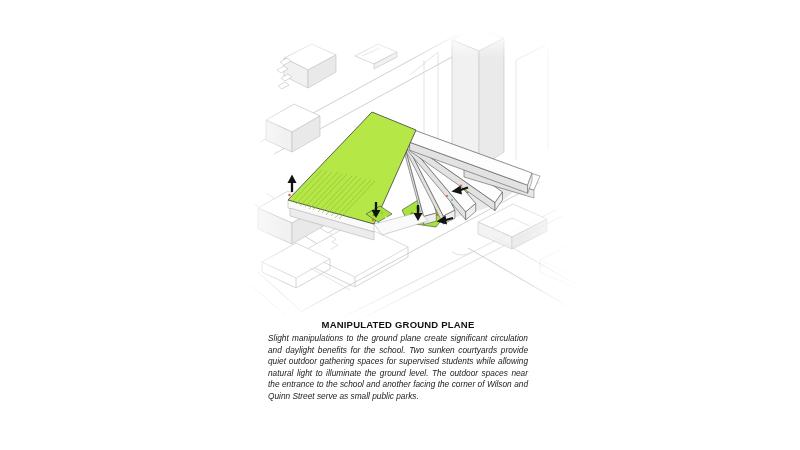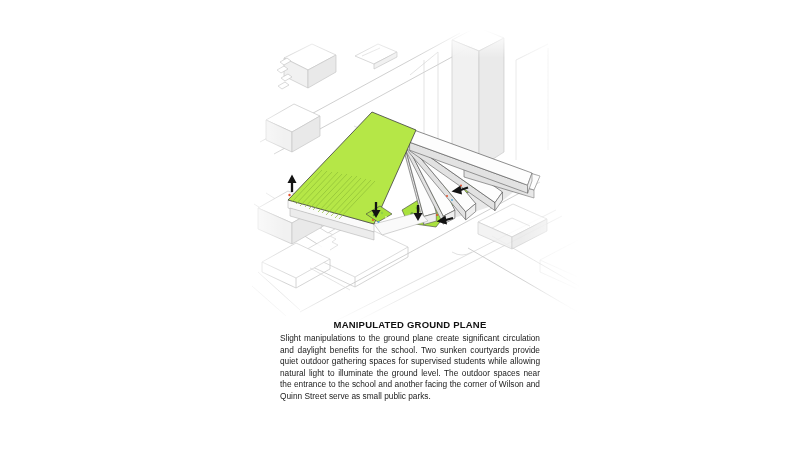--- a/index.html
+++ b/index.html
@@ -1,22 +1,22 @@
 <!DOCTYPE html>
 <html><head>
 <meta charset="utf-8">
 <style>
   html,body{margin:0;padding:0;background:#ffffff;}
   .page{position:relative;width:800px;height:450px;background:#ffffff;overflow:hidden;
         font-family:"Liberation Sans", sans-serif;}
   .illo{position:absolute;left:240px;top:30px;width:340px;height:292px;}
-  .caption{position:absolute;left:280px;top:319px;width:260px;}
+  .caption{position:absolute;left:268px;top:319px;width:260px;}
   .caption h1{margin:0 0 3px 0;font-size:9.5px;line-height:11px;font-weight:bold;
               text-align:center;color:#111;letter-spacing:.2px;}
-  .caption p{margin:0;font-size:8.3px;line-height:11.55px;text-align:justify;color:#1b1b1b;}
+  .caption p{margin:0;font-size:8.3px;line-height:11.55px;text-align:justify;color:#1b1b1b;font-style:italic;}
   
   .ctx{stroke:#c7c7c7;stroke-width:.7;stroke-linejoin:round;}
   .ctx-top{fill:#ffffff;}
   .ctx-side{fill:#f1f1f1;}
   .ctx-side2{fill:#e9e9e9;}
   .street{stroke:#c4c4c4;stroke-width:.8;fill:none;}
   .street-faint{stroke:#d4d4d4;stroke-width:.7;fill:none;}
   .bar-top{fill:#fdfdfd;stroke:#5a5a5a;stroke-width:.7;stroke-linejoin:round;}
   .bar-side{fill:#e2e2e2;stroke:#5a5a5a;stroke-width:.6;stroke-linejoin:round;}
   .bar-cap{fill:#efefef;stroke:#5a5a5a;stroke-width:.6;}

